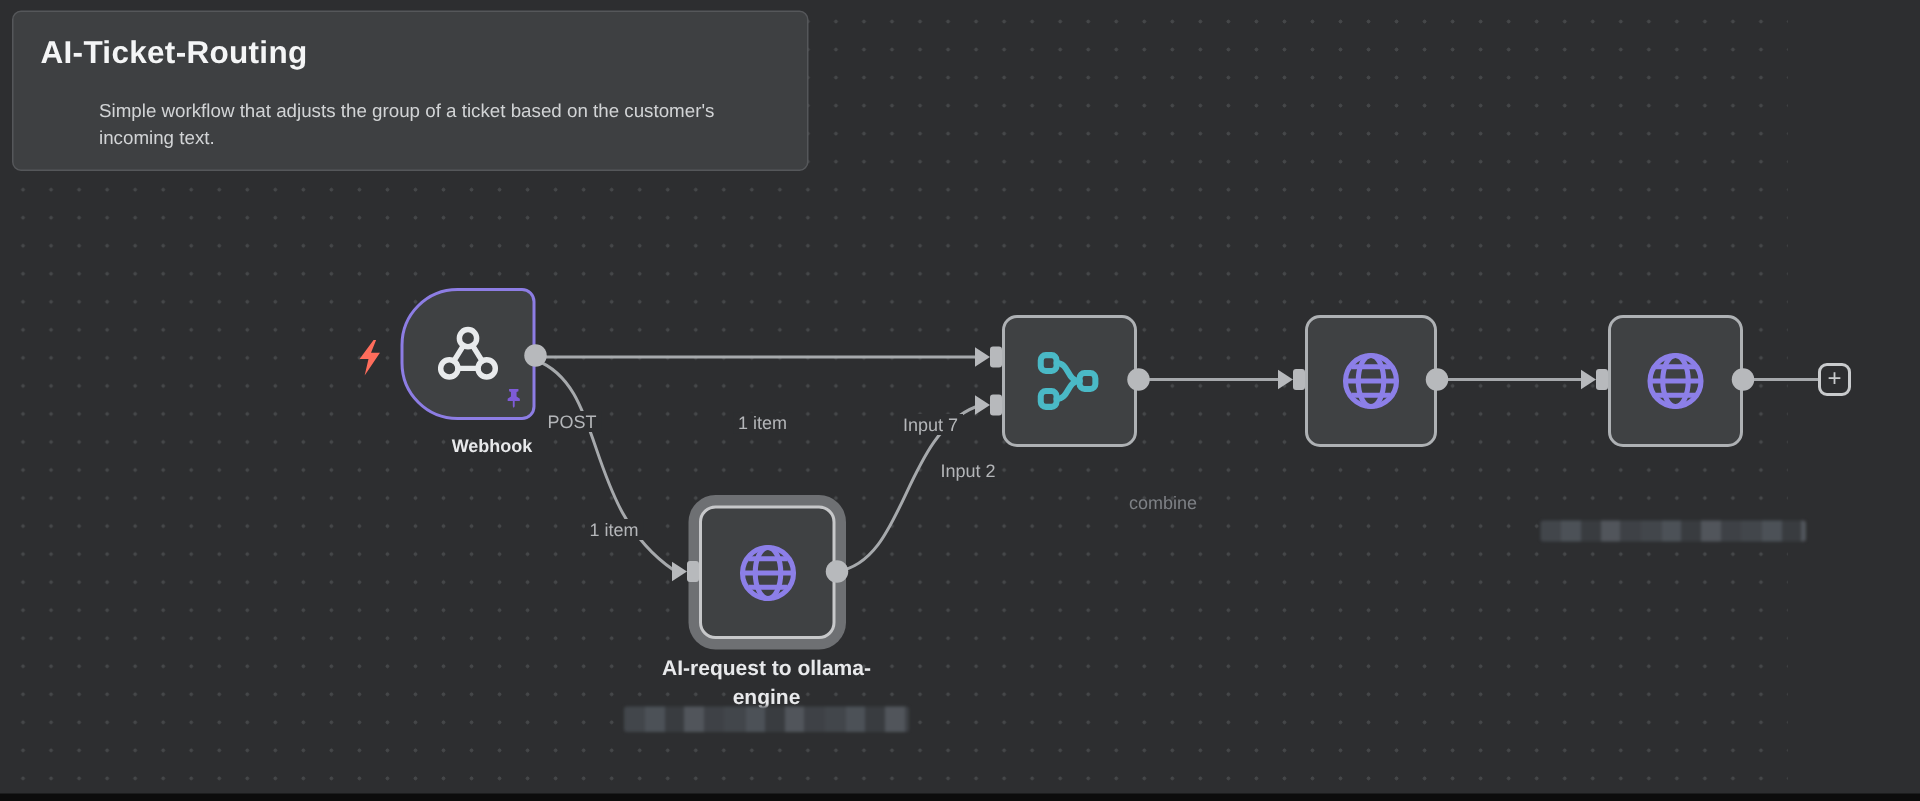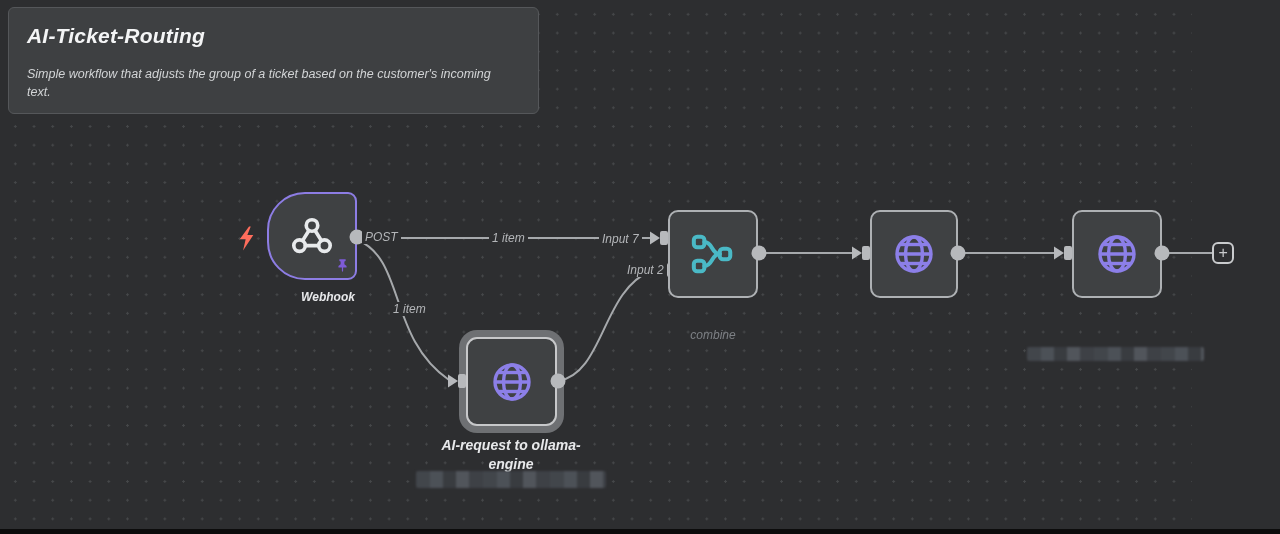--- a/index.html
+++ b/index.html
@@ -4,32 +4,31 @@
 <style>
   * { margin:0; padding:0; box-sizing:border-box; }
   html,body { width:1280px; height:534px; overflow:hidden; background:#2d2e30;
               font-family:"Liberation Sans", sans-serif; }
   .canvas {
     position:relative; width:1192px; height:534px;
     background-color:#2d2e30;
     background-image: radial-gradient(circle, #454749 1.2px, transparent 1.4px);
     background-size:18.7px 18.7px;
     background-position:6px 5px;
-    font-style:italic;
   }
   .bottom-strip { position:absolute; left:0; bottom:0; width:1280px; height:5px; background:#0c0c0c; z-index:6; }
 
   
   .sticky-note {
     position:absolute; left:8px; top:7px; width:531px; height:107px;
     background:#3e4042; border:1px solid #55575a; border-radius:6px;
     padding:16px 18px; z-index:2;
   }
   .sticky-title { font-size:21px; font-weight:700; color:#f4f5f6; letter-spacing:.2px; }
-  .sticky-desc { margin-top:17px; font-size:12.5px; line-height:18px; color:#d2d4d6; max-width:465px; }
+  .sticky-desc { margin-top:17px; font-size:12.5px; line-height:18px; color:#d2d4d6; max-width:465px;margin-left:39px; }
 
   
   .wires, .ports { position:absolute; left:0; top:0; width:1280px; height:534px; pointer-events:none; }
   .wires { z-index:1; } .ports { z-index:4; }
   .wire { stroke:#a6a9ac; stroke-width:2; fill:none; }
   .port-rect { fill:#b7b9bc; }
   .port-arrow { fill:#b7b9bc; }
   .out-dot { fill:#b7b9bc; }
 
   
@@ -47,27 +46,27 @@
 
   .node-label {
     position:absolute; z-index:3; text-align:center; font-size:14px; font-weight:600;
     color:#e8e9eb; line-height:19px;
   }
   .lbl-webhook { left:263px; top:288px; width:130px; font-size:12px; }
   .lbl-merge { left:628px; top:306px; width:170px; }
   .lbl-update { left:824px; top:306px; width:180px; }
   .lbl-note { left:1032px; top:306px; width:170px; }
   .lbl-ai { left:426px; top:436px; width:170px; }
-  .node-sublabel { position:absolute; left:628px; top:328px; width:170px; text-align:center;
+  .node-sublabel { position:absolute; left:628px; top:328px; width:170px; text-align:right;
                    font-size:12px; color:#7d8085; z-index:3; }
 
   
   .conn-label {
     position:absolute; z-index:5; font-size:12px; color:#b4b6b9;
-    background:#2d2e30; padding:0 3px; white-space:nowrap;
+    background:#2d2e30; padding:0 3px; white-space:nowrap;margin-top:44px;
   }
   .cl-post { left:362px; top:230px; }
   .cl-item-top { left:489px; top:231px; }
   .cl-item-bottom { left:390px; top:302px; }
   .cl-input1 { left:599px; top:232px; }
   .cl-input2 { left:624px; top:263px; }
 
   
   .trigger-bolt { position:absolute; left:238px; top:225px; z-index:3; }
   .pin-icon { position:absolute; right:5px; bottom:5px; }

